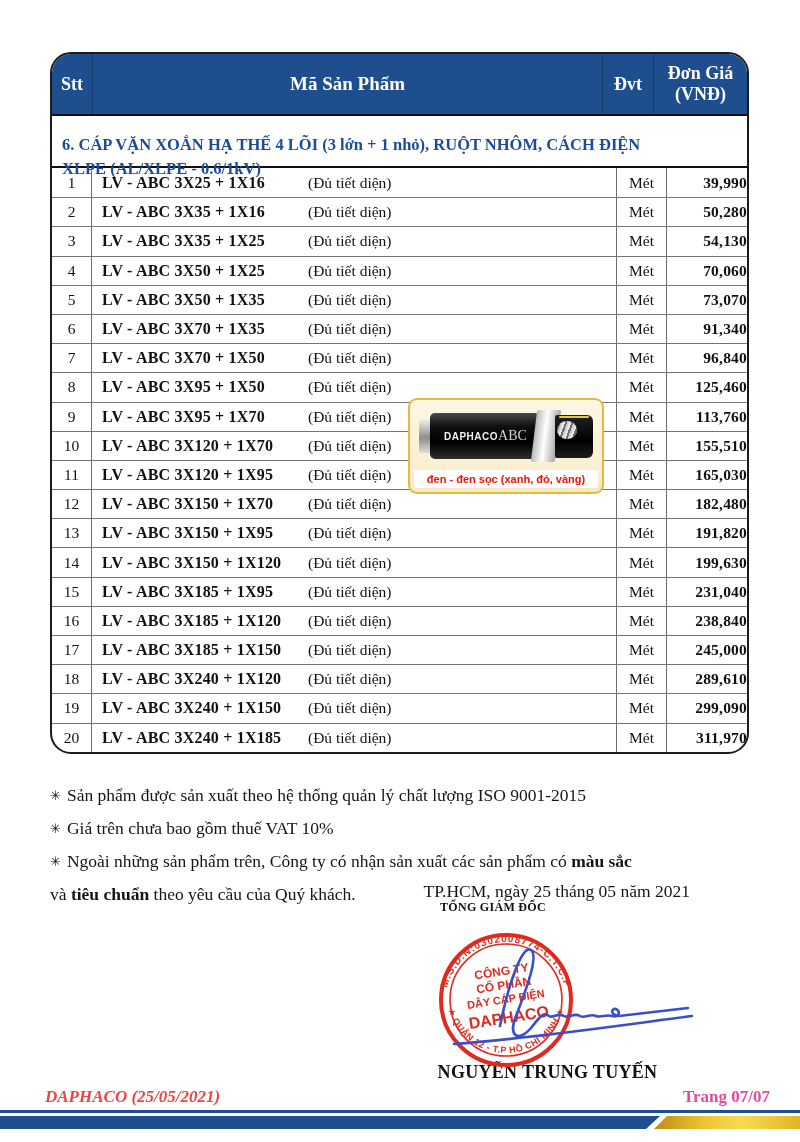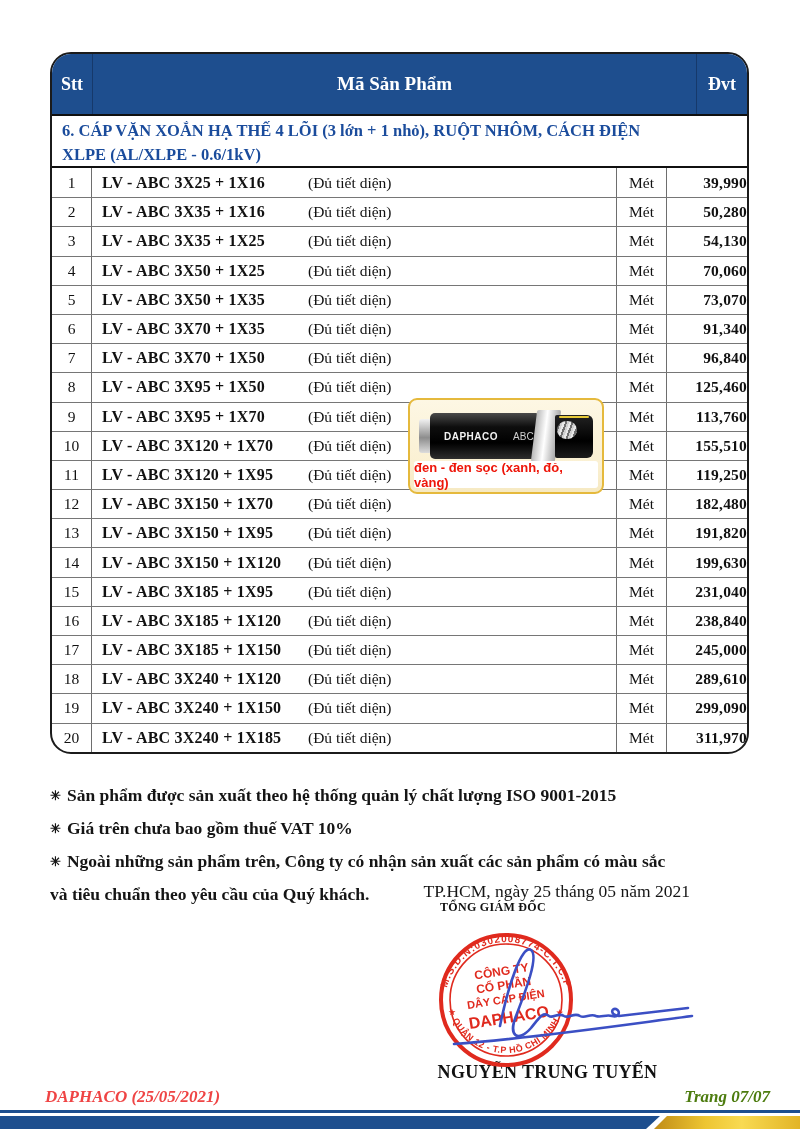--- a/index.html
+++ b/index.html
@@ -10,21 +10,21 @@
   
   .price-table{left:50px;top:52px;width:699px;border:2.5px solid #1b1b1b;border-radius:21px;
                overflow:hidden;box-sizing:border-box;background:#fff;}
   .head-row{display:flex;height:60px;background:#1e4e8e;color:#fff;font-weight:bold;
             border-bottom:2px solid #101010;}
   .head-row .cell{display:flex;align-items:center;justify-content:center;text-align:center;}
   .hc-stt{width:40px;font-size:18px;border-right:1px solid #16396b;}
   .hc-prod{flex:1;font-size:19px;}
   .hc-unit{width:50px;font-size:18px;border-left:1px solid #16396b;}
   .hc-price{width:93px;font-size:18px;line-height:1.18;flex-direction:column;border-left:1px solid #16396b;}
-  .section-row{height:52px;box-sizing:border-box;padding:3px 10px 0 10px;
+  .section-row{height:52px;box-sizing:border-box;padding:17px 10px 0 10px;
                font-weight:bold;font-size:16.5px;line-height:24px;color:#1b4c9c;
                border-bottom:2px solid #101010;}
   .body-rows{}
   .body-row{display:flex;height:29.2px;box-sizing:border-box;border-top:1.2px solid #767676;
             align-items:stretch;font-size:16px;}
   .body-row:first-child{border-top:none;}
   .rc{display:flex;align-items:center;box-sizing:border-box;}
   .rc-stt{width:40px;justify-content:center;border-right:1px solid #6e6e6e;font-size:15.5px;}
   .rc-prod{flex:1;padding-left:10px;}
   .rc-prod .code{font-weight:bold;display:inline-block;min-width:206px;letter-spacing:.2px;}
@@ -38,62 +38,66 @@
              background:linear-gradient(180deg,#fdf7e4 0%,#faf0d2 70%,#f6e9c2 100%);
              box-sizing:border-box;z-index:6;}
   .cable-art{position:absolute;left:9px;right:9px;top:11px;height:50px;}
   .cable-cap{position:absolute;left:0;top:8px;width:13px;height:34px;border-radius:3px;
              background:linear-gradient(180deg,#f2f2f2,#8d8d8d 55%,#dcdcdc);}
   .cable-body{position:absolute;left:11px;top:2px;width:108px;height:46px;border-radius:5px 2px 2px 5px;
               background:linear-gradient(180deg,#4a4a4a 0%,#0e0e0e 30%,#000 65%,#2e2e2e 100%);
               display:flex;align-items:center;padding-left:14px;box-sizing:border-box;}
   .cable-brand{color:#f2f2f2;font-family:"Liberation Sans","DejaVu Sans",sans-serif;
                font-weight:bold;font-size:10px;letter-spacing:.5px;}
-  .cable-model{color:#cfcfcf;font-family:Liberation Sans, sans-serif;
-               font-size:10px;margin-left:15px;}
+  .cable-model{color:#cfcfcf;font-family:Liberation Serif, serif;
+               font-size:14px;margin-left:0;}
   .cable-band{position:absolute;left:115px;top:-1px;width:24px;height:52px;transform:skewX(-7deg);
               background:linear-gradient(90deg,#b9b9b9,#ffffff 45%,#a5a5a5);border-radius:2px;}
   .cable-right{position:absolute;left:136px;right:0;top:4px;height:43px;border-radius:2px 6px 6px 2px;
                background:linear-gradient(180deg,#222 0%,#000 60%,#1c1c1c 100%);overflow:hidden;}
   .cable-strands{position:absolute;left:2px;right:16px;top:6px;height:18px;border-radius:9px;
                  background:repeating-linear-gradient(110deg,#e8e8e8 0 2px,#6f6f6f 2px 4px,#cfcfcf 4px 6px);}
   .cable-stripe{position:absolute;left:4px;right:4px;top:1px;height:2px;background:#e6c938;border-radius:1px;}
-  .cable-caption{position:absolute;left:4px;right:4px;bottom:4px;height:27px;background:#fff;border-radius:3px;
+  .cable-caption{position:absolute;left:4px;right:4px;bottom:4px;height:18px;background:#fff;border-radius:3px;
                  display:flex;align-items:center;justify-content:center;color:#ee1509;font-weight:bold;
-                 font-size:13px;font-family:"Liberation Sans","DejaVu Sans",sans-serif;}
-
-  
-  .notes{left:50px;top:779px;width:700px;font-size:17.5px;line-height:33px;color:#151515;font-weight:bold;}
+                 font-size:11px;font-family:"Liberation Sans","DejaVu Sans",sans-serif;}
+
+  
+  .notes{left:50px;top:779px;width:700px;font-size:17.5px;line-height:33px;color:#151515;}
   .notes .bullet{font-size:13px;vertical-align:1px;margin-right:6px;}
 
   
   .date-line{top:881px;right:110px;font-size:17.5px;color:#151515;}
   .director-title{top:900px;left:440px;width:220px;font-weight:bold;font-size:12px;letter-spacing:.3px;}
   .stamp{left:423px;top:926px;z-index:2;}
   .signature{left:438px;top:928px;z-index:3;}
   .director-name{top:1062px;left:420px;width:255px;text-align:center;font-weight:bold;font-size:18px;letter-spacing:.3px;}
 
   
   .foot-left{left:45px;top:1087px;font-size:17px;font-weight:bold;font-style:italic;color:#ef4444;}
-  .foot-right{right:30px;top:1087px;font-size:17px;font-weight:bold;font-style:italic;color:#4d7c0f;}
+  .foot-right{right:30px;top:1087px;font-size:17px;font-weight:bold;color:#ec4899;}
   .foot-thin{left:0;top:1110px;width:800px;height:2.5px;background:#1d4e8e;}
   .foot-bar-blue{left:0;top:1116px;width:660px;height:13px;background:#1d4e8e;
                  clip-path:polygon(0 0,660px 0,646px 100%,0 100%);}
   .foot-bar-gold{left:654px;top:1116px;width:146px;height:13px;
                  background:linear-gradient(90deg,#c08c17 0%,#edc532 35%,#f8da52 60%,#e2b426 100%);
                  clip-path:polygon(13px 0,100% 0,100% 100%,0 100%);}
 </style>
 </head>
 <body>
 
 <div class="abs price-table">
   <div class="head-row">
     <div class="cell hc-stt">Stt</div>
     <div class="cell hc-prod">Mã Sản Phẩm</div>
     <div class="cell hc-unit">Đvt</div>
+    <div class="cell hc-price">
+      <span>Đơn Giá</span>
+      <span>(VNĐ)</span>
+    </div>
   </div>
   <div class="section-row">
     <div>6. CÁP VẶN XOẮN HẠ THẾ 4 LÕI (3 lớn + 1 nhỏ), RUỘT NHÔM, CÁCH ĐIỆN</div>
     <div>XLPE (AL/XLPE - 0.6/1kV)</div>
   </div>
   <div class="body-rows">
   <div class="body-row">
     <div class="rc rc-stt">1</div>
     <div class="rc rc-prod">
       <span class="code">LV - ABC 3X25 + 1X16</span>
@@ -193,21 +197,21 @@
     <div class="rc rc-price">155,510</div>
   </div>
 
   <div class="body-row">
     <div class="rc rc-stt">11</div>
     <div class="rc rc-prod">
       <span class="code">LV - ABC 3X120 + 1X95</span>
           <span class="spec">(Đủ tiết diện)</span>
     </div>
     <div class="rc rc-unit">Mét</div>
-    <div class="rc rc-price">119,250</div>
+    <div class="rc rc-price">165,030</div>
   </div>
 
   <div class="body-row">
     <div class="rc rc-stt">12</div>
     <div class="rc rc-prod">
       <span class="code">LV - ABC 3X150 + 1X70</span>
           <span class="spec">(Đủ tiết diện)</span>
     </div>
     <div class="rc rc-unit">Mét</div>
     <div class="rc rc-price">182,480</div>

